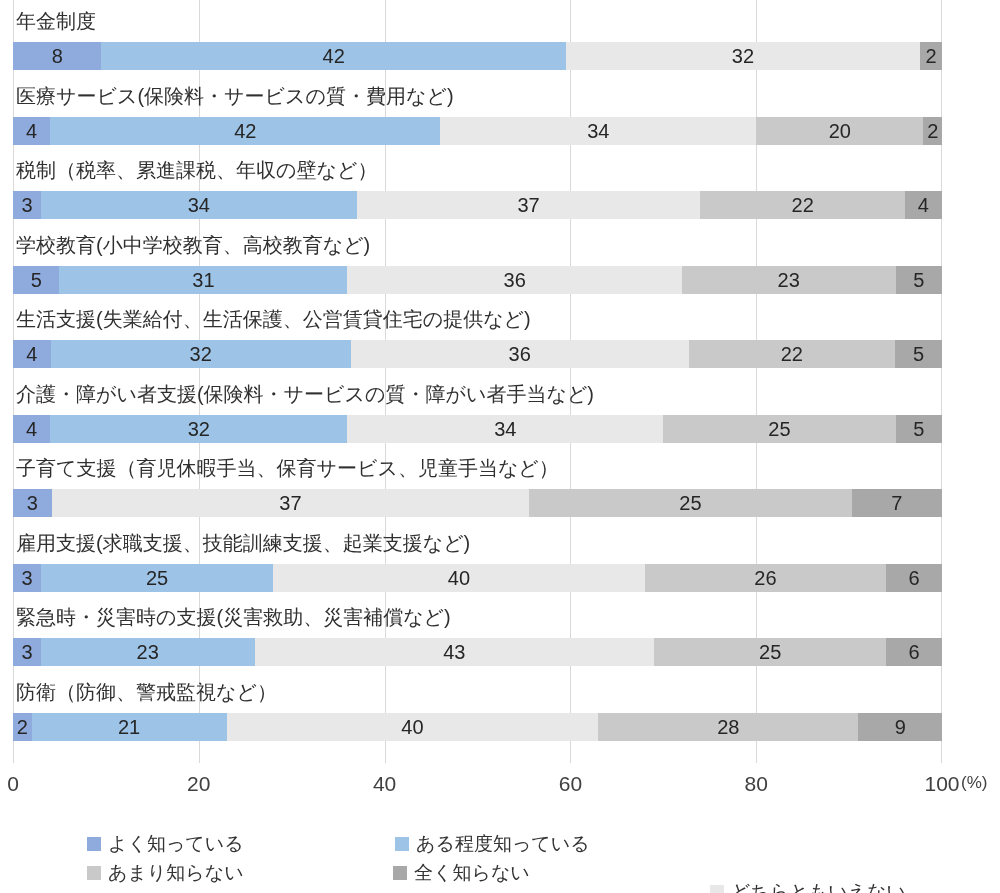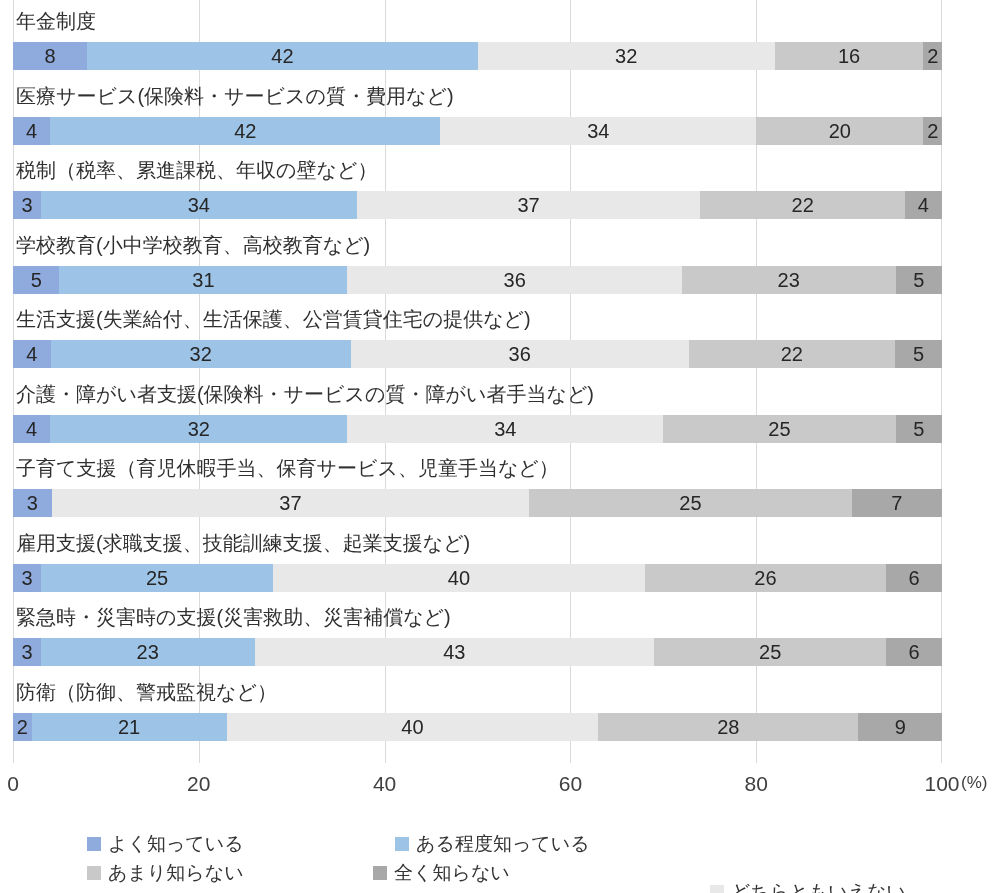--- a/index.html
+++ b/index.html
@@ -32,23 +32,20 @@
       <div class="bar" style="top: 42px; height: 28px;">
         <div class="seg" style="flex-grow: 8; flex-basis: 0px; background: rgb(143, 170, 220);">
           <span>8</span>
         </div>
         <div class="seg" style="flex-grow: 42; flex-basis: 0px; background: rgb(157, 195, 230);">
           <span>42</span>
         </div>
         <div class="seg" style="flex-grow: 32; flex-basis: 0px; background: rgb(233, 232, 232);">
           <span>32</span>
         </div>
-        <div class="seg" style="flex-grow: 16; flex-basis: 0px; background: rgb(201, 201, 201);">
-          <span>16</span>
-        </div>
         <div class="seg" style="flex-grow: 2; flex-basis: 0px; background: rgb(169, 168, 168);">
           <span>2</span>
         </div>
       </div>
       <div class="cat-label" style="top: 82.5px;">医療サービス(保険料・サービスの質・費用など)</div>
       <div class="bar" style="top: 116.5px; height: 28px;">
         <div class="seg" style="flex-grow: 4; flex-basis: 0px; background: rgb(143, 170, 220);">
           <span>4</span>
         </div>
         <div class="seg" style="flex-grow: 42; flex-basis: 0px; background: rgb(157, 195, 230);">
@@ -222,17 +219,17 @@
       <span class="legend-text">ある程度知っている</span>
     </div>
     <div class="legend-item" style="left: 710px; top: 880px;">
       <span class="legend-swatch" style="background: rgb(233, 232, 232);"></span>
       <span class="legend-text">どちらともいえない</span>
     </div>
     <div class="legend-item" style="left: 87px; top: 861px;">
       <span class="legend-swatch" style="background: rgb(201, 201, 201);"></span>
       <span class="legend-text">あまり知らない</span>
     </div>
-    <div class="legend-item" style="left: 373px; top: 861px;">
+    <div class="legend-item" style="left: 393px; top: 861px;">
       <span class="legend-swatch" style="background: rgb(169, 168, 168);"></span>
       <span class="legend-text">全く知らない</span>
     </div>
   </div>
 
 </body></html>

